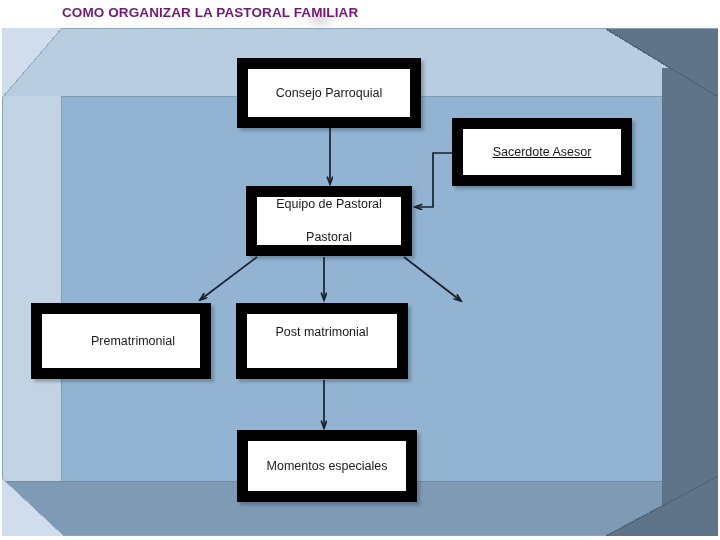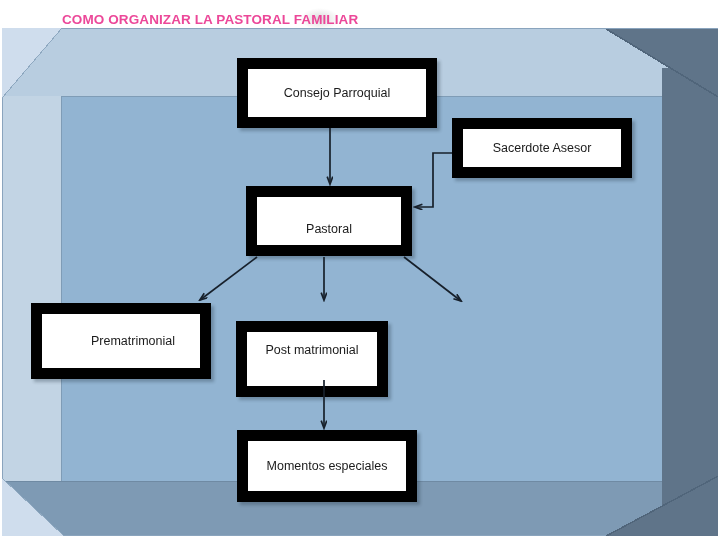--- a/index.html
+++ b/index.html
@@ -18,27 +18,27 @@
     width: 720px;
     height: 540px;
     background: #ffffff;
     overflow: hidden;
   }
 
   
   #title {
     position: absolute;
     left: 62px;
-    top: 9px;
+    top: 2px;
     width: 420px;
     height: 22px;
     line-height: 22px;
     font-size: 13.5px;
     font-weight: bold;
-    color: #ec4899;
+    color: #701a75;
     letter-spacing: 0.1px;
     white-space: nowrap;
     z-index: 40;
   }
 
   
   #room {
     position: absolute;
     left: 2px;
     top: 28px;
@@ -138,25 +138,25 @@
     box-shadow: 3px 3px 3px rgba(30,45,60,0.30);
   }
   .node span {
     display: block;
     font-size: 12.5px;
     color: #1b1b1b;
     line-height: 1.35;
     padding: 0 6px;
   }
 
-  #n-consejo       { left: 237px; top: 58px;  width: 200px; height: 70px; }
-  #n-sacerdote     { left: 452px; top: 118px; width: 180px; height: 60px; }
+  #n-consejo       { left: 237px; top: 58px;  width: 184px; height: 70px; }
+  #n-sacerdote     { left: 452px; top: 118px; width: 180px; height: 68px; text-decoration: underline; }
   #n-equipo        { left: 246px; top: 186px; width: 166px; height: 70px; }
   #n-prematrimonial{ left: 31px;  top: 303px; width: 180px; height: 76px; padding-left: 24px; }
-  #n-post          { left: 236px; top: 321px; width: 152px; height: 76px; align-items: center; }
+  #n-post          { left: 236px; top: 303px; width: 172px; height: 76px; align-items: center; }
   #n-situaciones   { left: 437px; top: 305px; width: 180px; height: 76px; }
   #n-momentos      { left: 237px; top: 430px; width: 180px; height: 72px; }
 
   
   #links {
     position: absolute;
     left: 0; top: 0;
     width: 720px; height: 540px;
     z-index: 25;
     pointer-events: none;
@@ -219,21 +219,21 @@
 
   <div class="node" id="n-consejo">
     <span>Consejo Parroquial</span>
   </div>
 
   <div class="node" id="n-sacerdote">
     <span>Sacerdote Asesor</span>
   </div>
 
   <div class="node" id="n-equipo">
-    <span><br><span>Pastoral</span></span>
+    <span><span>Equipo de Pastoral</span><br><span>Pastoral</span></span>
   </div>
 
   <div class="node" id="n-prematrimonial">
     <span>Prematrimonial</span>
   </div>
 
   <div class="node" id="n-post">
     <span><span>Post matrimonial</span><br></span>
   </div>
 

